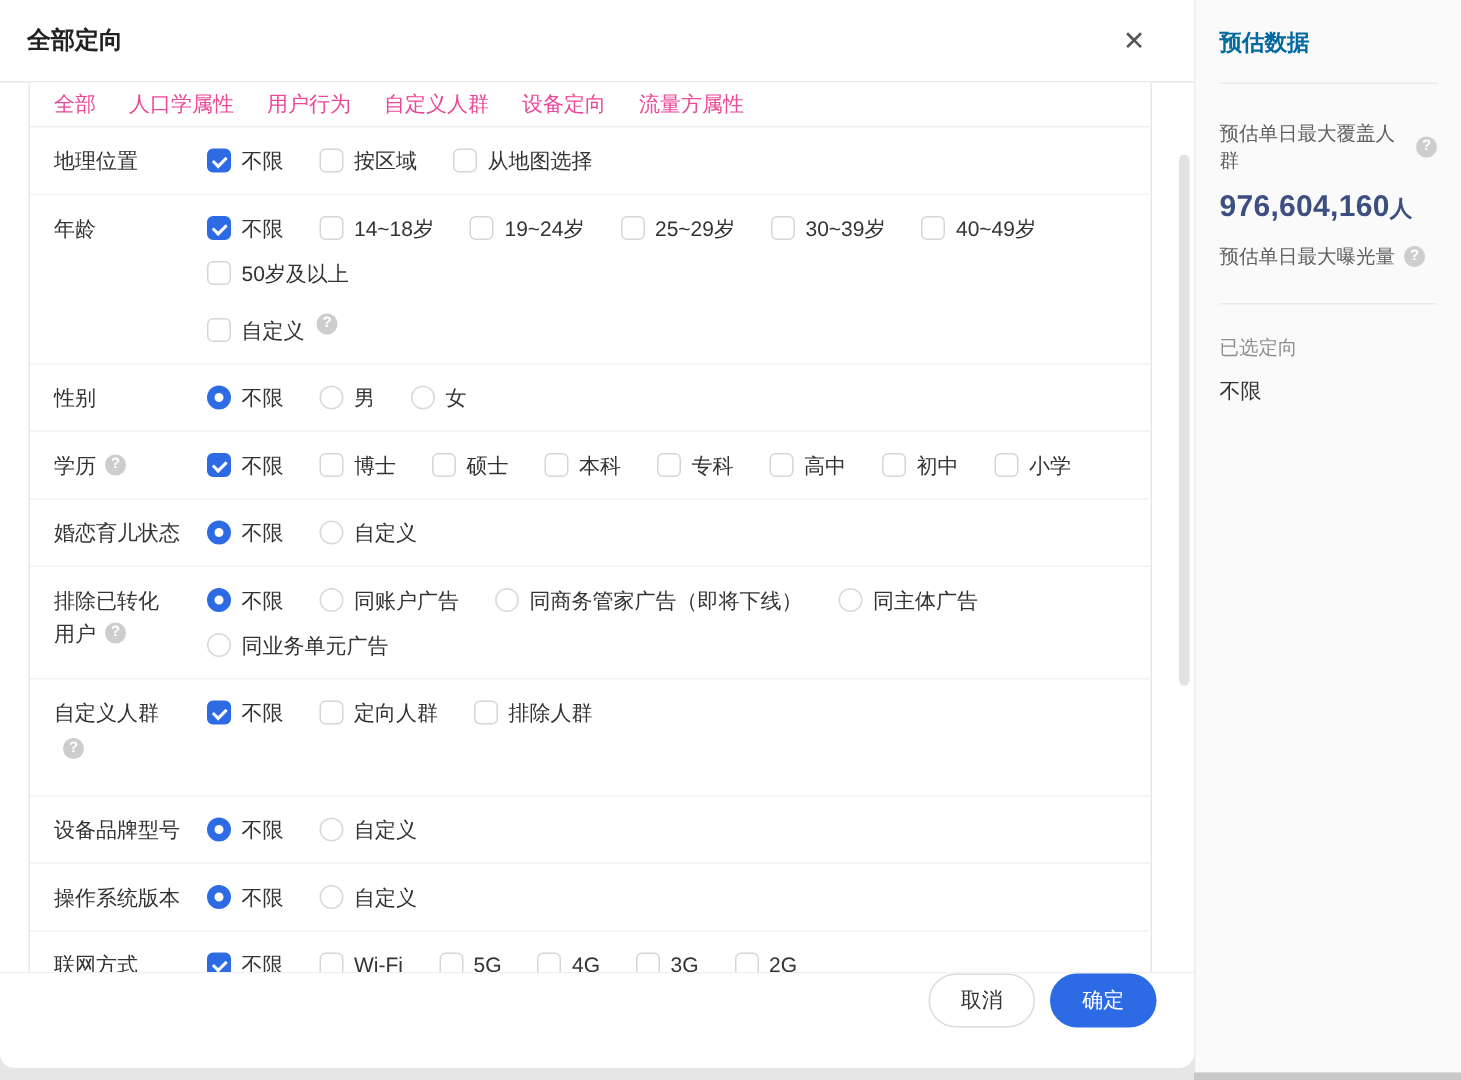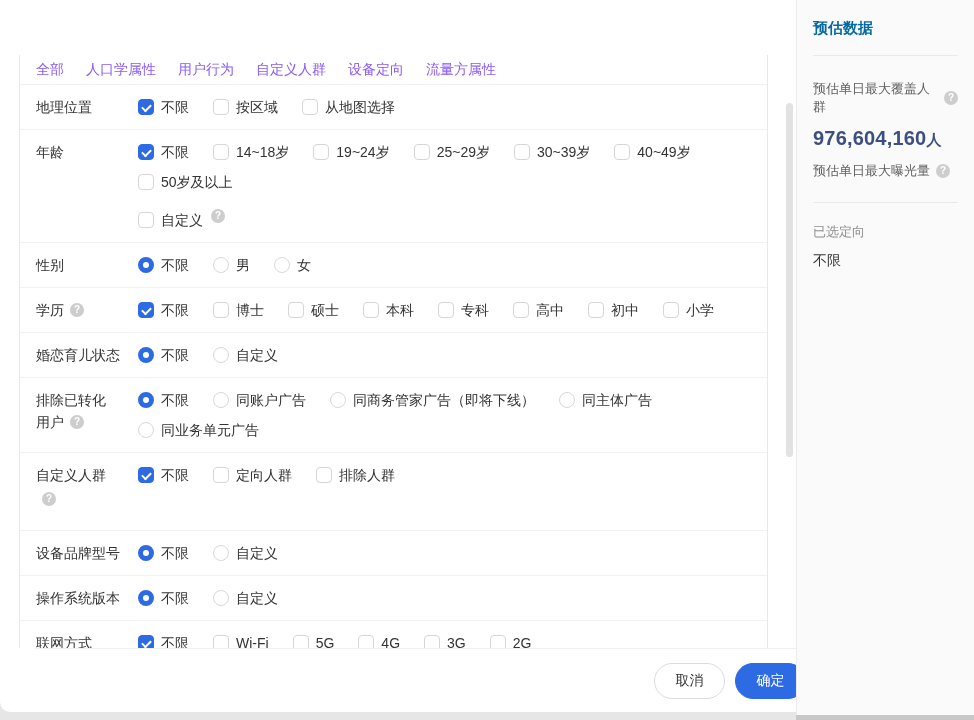--- a/index.html
+++ b/index.html
@@ -33,21 +33,21 @@
   
   .content-panel{
     position:absolute;left:19px;top:55px;width:749px;height:593px;
     border-left:1px solid #e8e8e8;border-right:1px solid #e8e8e8;
     overflow:hidden;background:#fff;
   }
   .tabs{
     display:flex;align-items:center;column-gap:22px;
     padding:5px 16px 6px;border-bottom:1px solid #f0f0f0;
   }
-  .tab{font-size:14px;color:#8b5cf6;line-height:18px;cursor:pointer;white-space:nowrap;}
+  .tab{font-size:14px;color:#ec4899;line-height:18px;cursor:pointer;white-space:nowrap;}
   .row{
     display:flex;align-items:flex-start;
     padding:11px 16px;border-bottom:1px solid #f2f2f2;
   }
   .row.tall{padding-bottom:24px;}
   .row-label{
     width:102px;flex-shrink:0;font-size:14px;color:#333;line-height:22px;
   }
   .row-label .lbl-line{display:flex;align-items:center;}
   .row-opts{
@@ -79,21 +79,21 @@
   }
   
   .scroll-thumb{
     position:absolute;left:786px;top:103px;width:7px;height:354px;
     background:#e2e2e2;border-radius:4px;
   }
   
   .modal-footer{
     position:absolute;left:0;bottom:0;width:100%;height:64px;
     background:#fff;border-top:1px solid #f0f0f0;border-radius:0 0 10px 10px;
-    display:flex;align-items:center;justify-content:flex-end;padding-right:25px;gap:10px;margin-left:35px;
+    display:flex;align-items:flex-start;justify-content:flex-end;padding-right:25px;gap:10px;
   }
   .btn{
     min-width:71px;height:36px;border-radius:18px;font-size:14px;
     display:inline-flex;align-items:center;justify-content:center;
     cursor:pointer;padding:0 20px;
   }
   .btn-cancel{background:#fff;border:1px solid #dcdcdc;color:#333;}
   .btn-confirm{background:var(--blue);border:1px solid var(--blue);color:#fff;}
   
   .sidebar{
@@ -117,20 +117,24 @@
   .sb-selected-title{margin-top:20px;font-size:13px;color:#8f8f8f;}
   .sb-selected-value{margin-top:11px;font-size:14px;color:#333;}
   .sidebar-bottom-strip{
     position:absolute;left:796px;top:715px;width:178px;height:5px;background:#c8c8c8;
   }
 </style>
 </head>
 <body>
 
 <div class="modal">
+  <div class="modal-header">
+    <div class="modal-title">全部定向</div>
+    <div class="close-btn">✕</div>
+  </div>
 
   <div class="content-panel">
     <div class="tabs" id="tabs">
         <span class="tab">全部</span>
         <span class="tab">人口学属性</span>
         <span class="tab">用户行为</span>
         <span class="tab">自定义人群</span>
         <span class="tab">设备定向</span>
         <span class="tab">流量方属性</span>
       </div>

